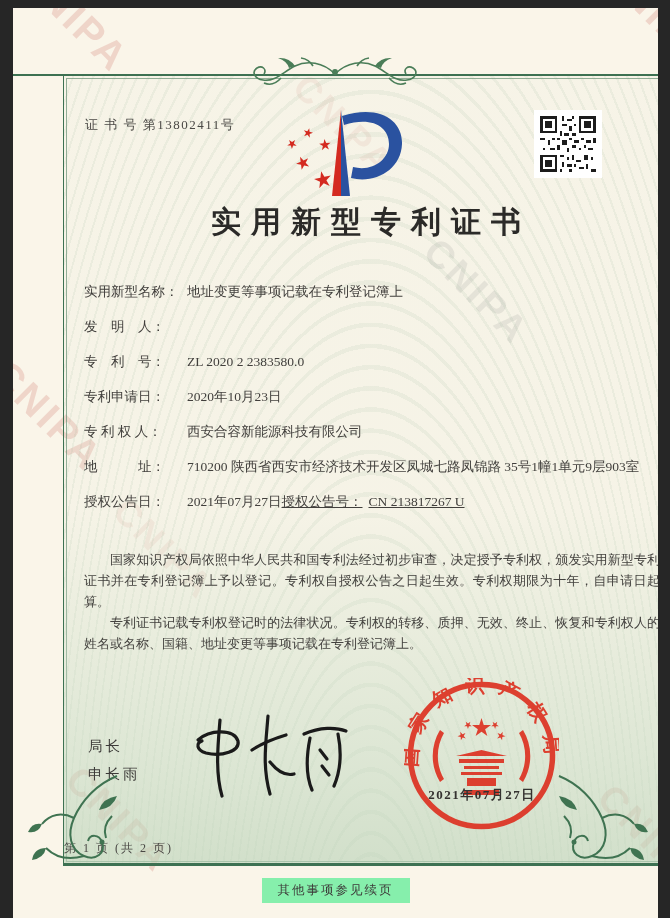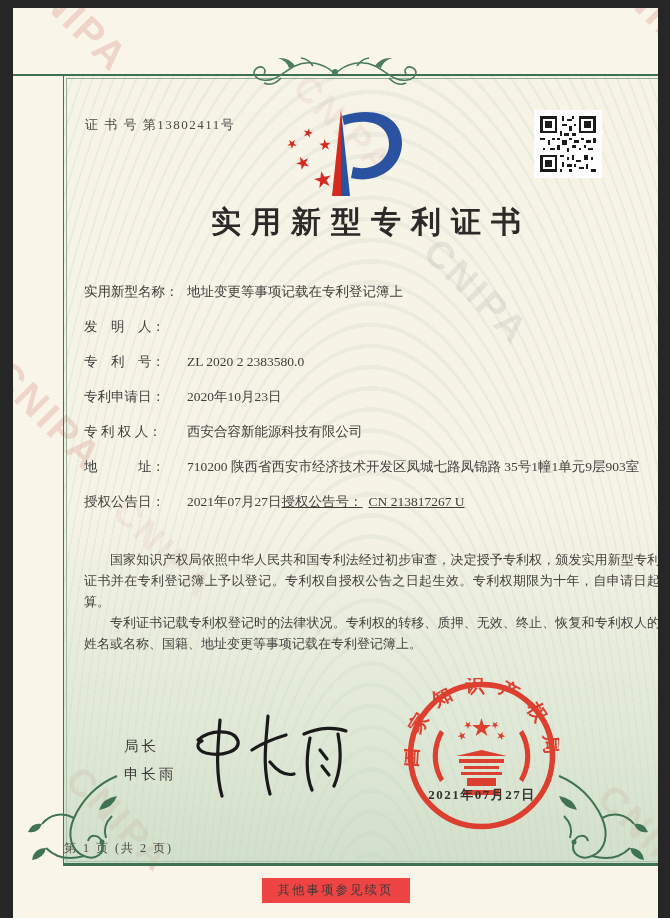--- a/index.html
+++ b/index.html
@@ -41,32 +41,32 @@
     color:#413f3c; }
   .frow { display:flex; line-height:20px; margin-bottom:15px; }
   .flabel { width:103px; flex:0 0 103px; }
   .fvalue { flex:1; }
   .pair2 { display:flex;text-decoration:underline; }
   .pair2 .flabel { width:auto; flex:none; margin-right:6px; }
   .paras { position:absolute; left:20px; top:462px; right:18px; font-size:13px;
     line-height:21px; color:#44423f; text-align:justify;margin-top:11px; }
   .paras p { text-indent:2em; }
   .director { position:absolute; left:24px; top:656px; font-size:14.5px;
-    line-height:28px; letter-spacing:3px; color:#3c3a38;margin-left:36px; }
+    line-height:28px; letter-spacing:3px; color:#3c3a38; }
   .signature { position:absolute; left:118px; top:628px; width:172px; height:104px; }
   .seal { position:absolute; left:340px; top:602px; width:155px; height:155px; }
   .seal-date { position:absolute; left:342px; top:710px; width:152px; text-align:center;
     font-size:13px; font-weight:bold; letter-spacing:1.5px; color:#343230; }
   .pageno { position:absolute; left:0; top:764px; width:100%; text-align:left;
     font-size:12px; letter-spacing:2px; color:#4a4845; }
   .flourish { position:absolute; width:100px; height:100px; z-index:3; }
   .flourish.left { left:-42px; top:692px; }
   .flourish.right { left:490px; top:692px; transform:scaleX(-1); }
   .footer-note { position:absolute; left:50%; top:870px; transform:translateX(-50%);
-    background:#ef4444; padding:4px 16px; font-size:12.5px; letter-spacing:2px;
+    background:#86efac; padding:4px 16px; font-size:12.5px; letter-spacing:2px;
     color:#3c3a38; z-index:2; white-space:nowrap; }
 </style>
 </head>
 <body>
 
 <div class="page">
 
   <span class="wm pink" style="left:-8px; top:-14px; font-size:40px;">CNIPA</span>
   <span class="wm pink" style="left:575px; top:-18px; font-size:40px;">CNIPA</span>
   <span class="wm pink faint" style="left:268px; top:96px; font-size:36px;">CNIPA</span>

